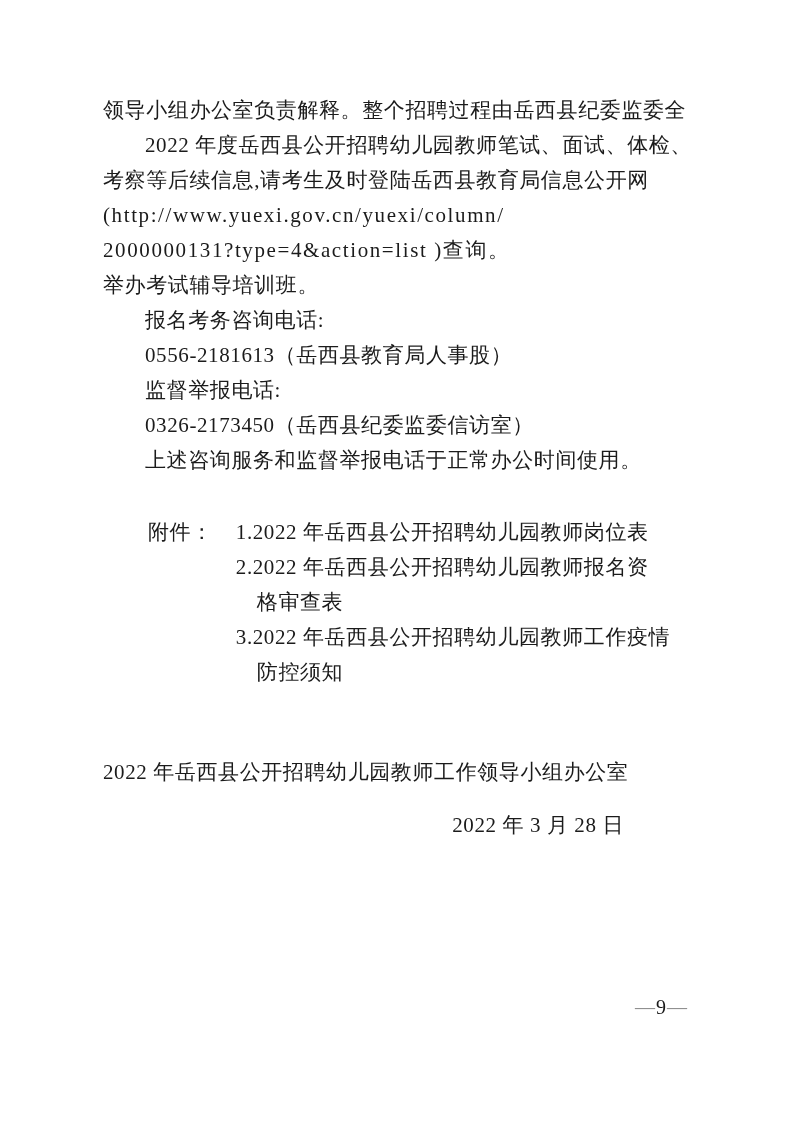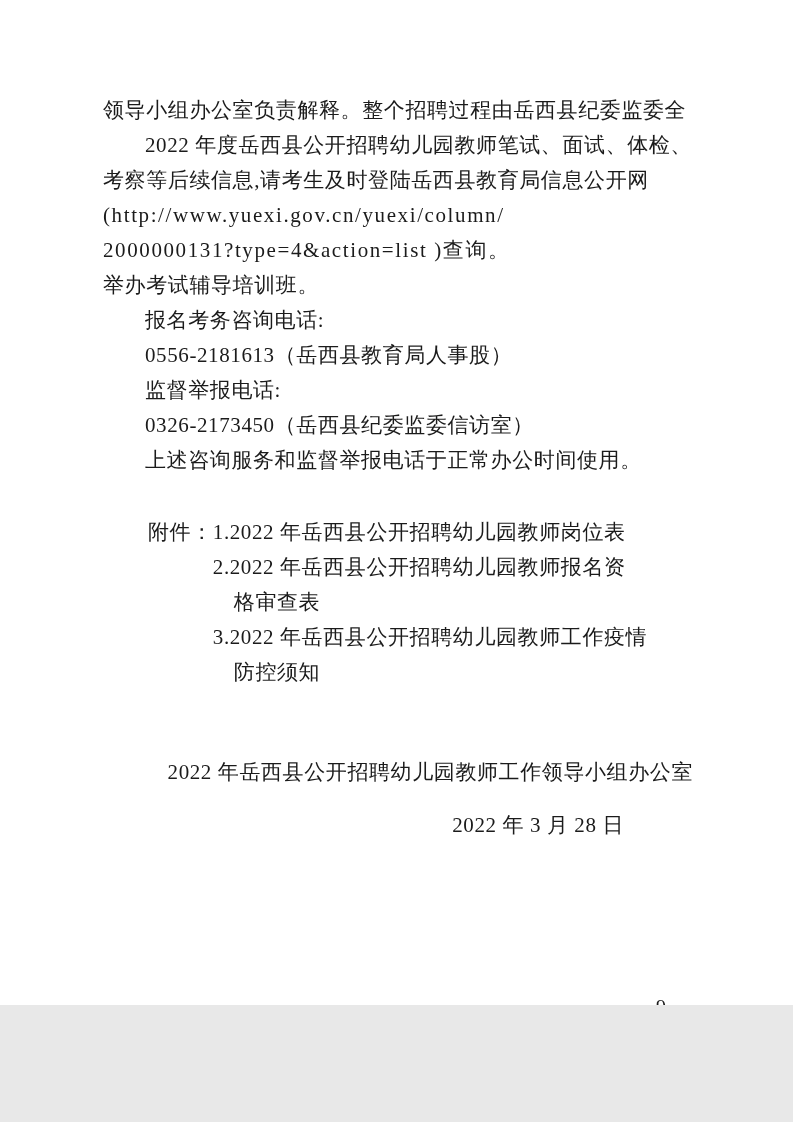--- a/index.html
+++ b/index.html
@@ -1,20 +1,20 @@
 <!DOCTYPE html>
 <html lang="zh"><head>
 <meta charset="utf-8">
 <style>
   * { margin: 0; padding: 0; box-sizing: border-box; }
   html, body { background: #e8e8e8; }
   .page {
     position: relative;
     width: 793px;
-    height: 1005px;
+    height: 1122px;
     margin: 0 auto;
     background: #ffffff;
     overflow: hidden;
     font-family: "Liberation Serif", "DejaVu Serif", serif;
     color: #1b1b1b;
     font-size: 21px;
     letter-spacing: 0.6px;
   }
   .content {
     padding: 93px 100px 0 103px;
@@ -25,34 +25,35 @@
   }
   .ind { padding-left: 42px; }        
   .latin { letter-spacing: 1.6px; }   
 
   
   .attach-block {
     margin-top: 37px;
     padding-left: 45px;
     display: flex;
     align-items: flex-start;
+    gap: 23px;
   }
   .attach-label {
     line-height: 35px;
     white-space: nowrap;
     flex: 0 0 auto;
   }
   .attach-lines { flex: 0 0 auto; }
   .attach-lines .cont { padding-left: 21px; }
 
   
   .signature-office {
     margin-top: 65px;
     line-height: 35px;
-    text-align: right;
+    text-align: left;
     white-space: nowrap;
   }
   .signature-date {
     margin-top: 18px;
     line-height: 35px;
     text-align: right;
     padding-right: 69px;
     white-space: nowrap;
   }
 

